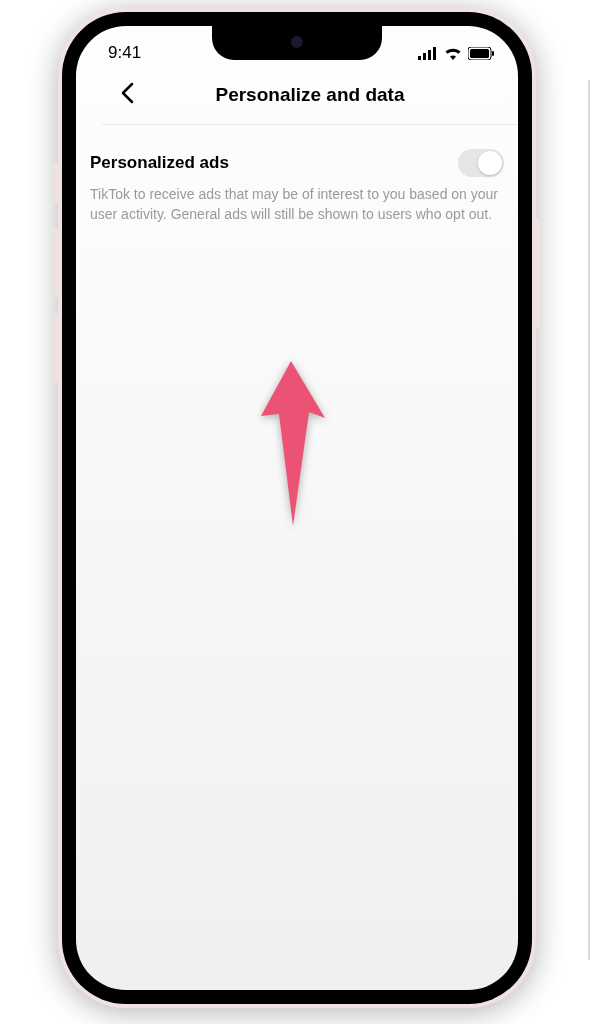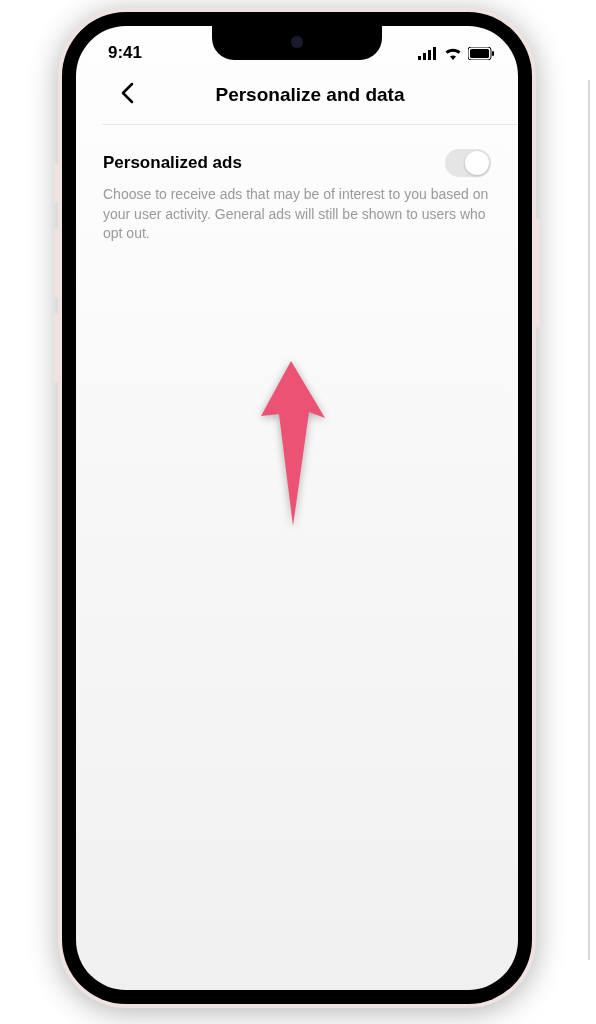--- a/index.html
+++ b/index.html
@@ -96,21 +96,21 @@
     }
     .status-bar {
       display: flex;
       justify-content: space-between;
       align-items: center;
       padding: 14px 24px 4px 32px;
       height: 44px;
     }
     .status-time {
       font-size: 17px;
-      font-weight: 700;
+      font-weight: 400;
       color: #000;
     }
     .status-icons {
       display: flex;
       gap: 6px;
       align-items: center;
     }
     .cellular-icon svg, .wifi-icon svg, .battery-icon svg {
       display: block;
     }
@@ -131,21 +131,21 @@
       cursor: pointer;
     }
     .nav-title {
       flex: 1;
       text-align: center;
       font-size: 19px;
       font-weight: 700;
       color: #000;
     }
     .content {
-      padding: 24px 27px;
+      padding: 24px 14px;
     }
     .setting-section {
       margin-bottom: 34px;
     }
     .setting-header {
       display: flex;
       justify-content: space-between;
       align-items: center;
       margin-bottom: 8px;
     }
@@ -250,21 +250,21 @@
 
       <div class="content">
 
         <div class="setting-section">
           <div class="setting-header">
             <div class="setting-title">Personalized ads</div>
             <div class="toggle">
               <div class="toggle-knob"></div>
             </div>
           </div>
-          <div class="setting-description">Choose to receive ads that may be of interest to you based on your user activity. General ads will still be shown to users who opt out.</div>
+          <div class="setting-description">TikTok to receive ads that may be of interest to you based on your user activity. General ads will still be shown to users who opt out.</div>
         </div>
 
         <div class="setting-section">
         </div>
 
       </div>
 
       <div class="arrow-annotation">
         <svg width="90" height="180" viewBox="0 0 90 180">
           <path d="M40 5 L10 60 L28 58 L42 170 L58 56 L74 62 Z" fill="#eb5274"></path>

